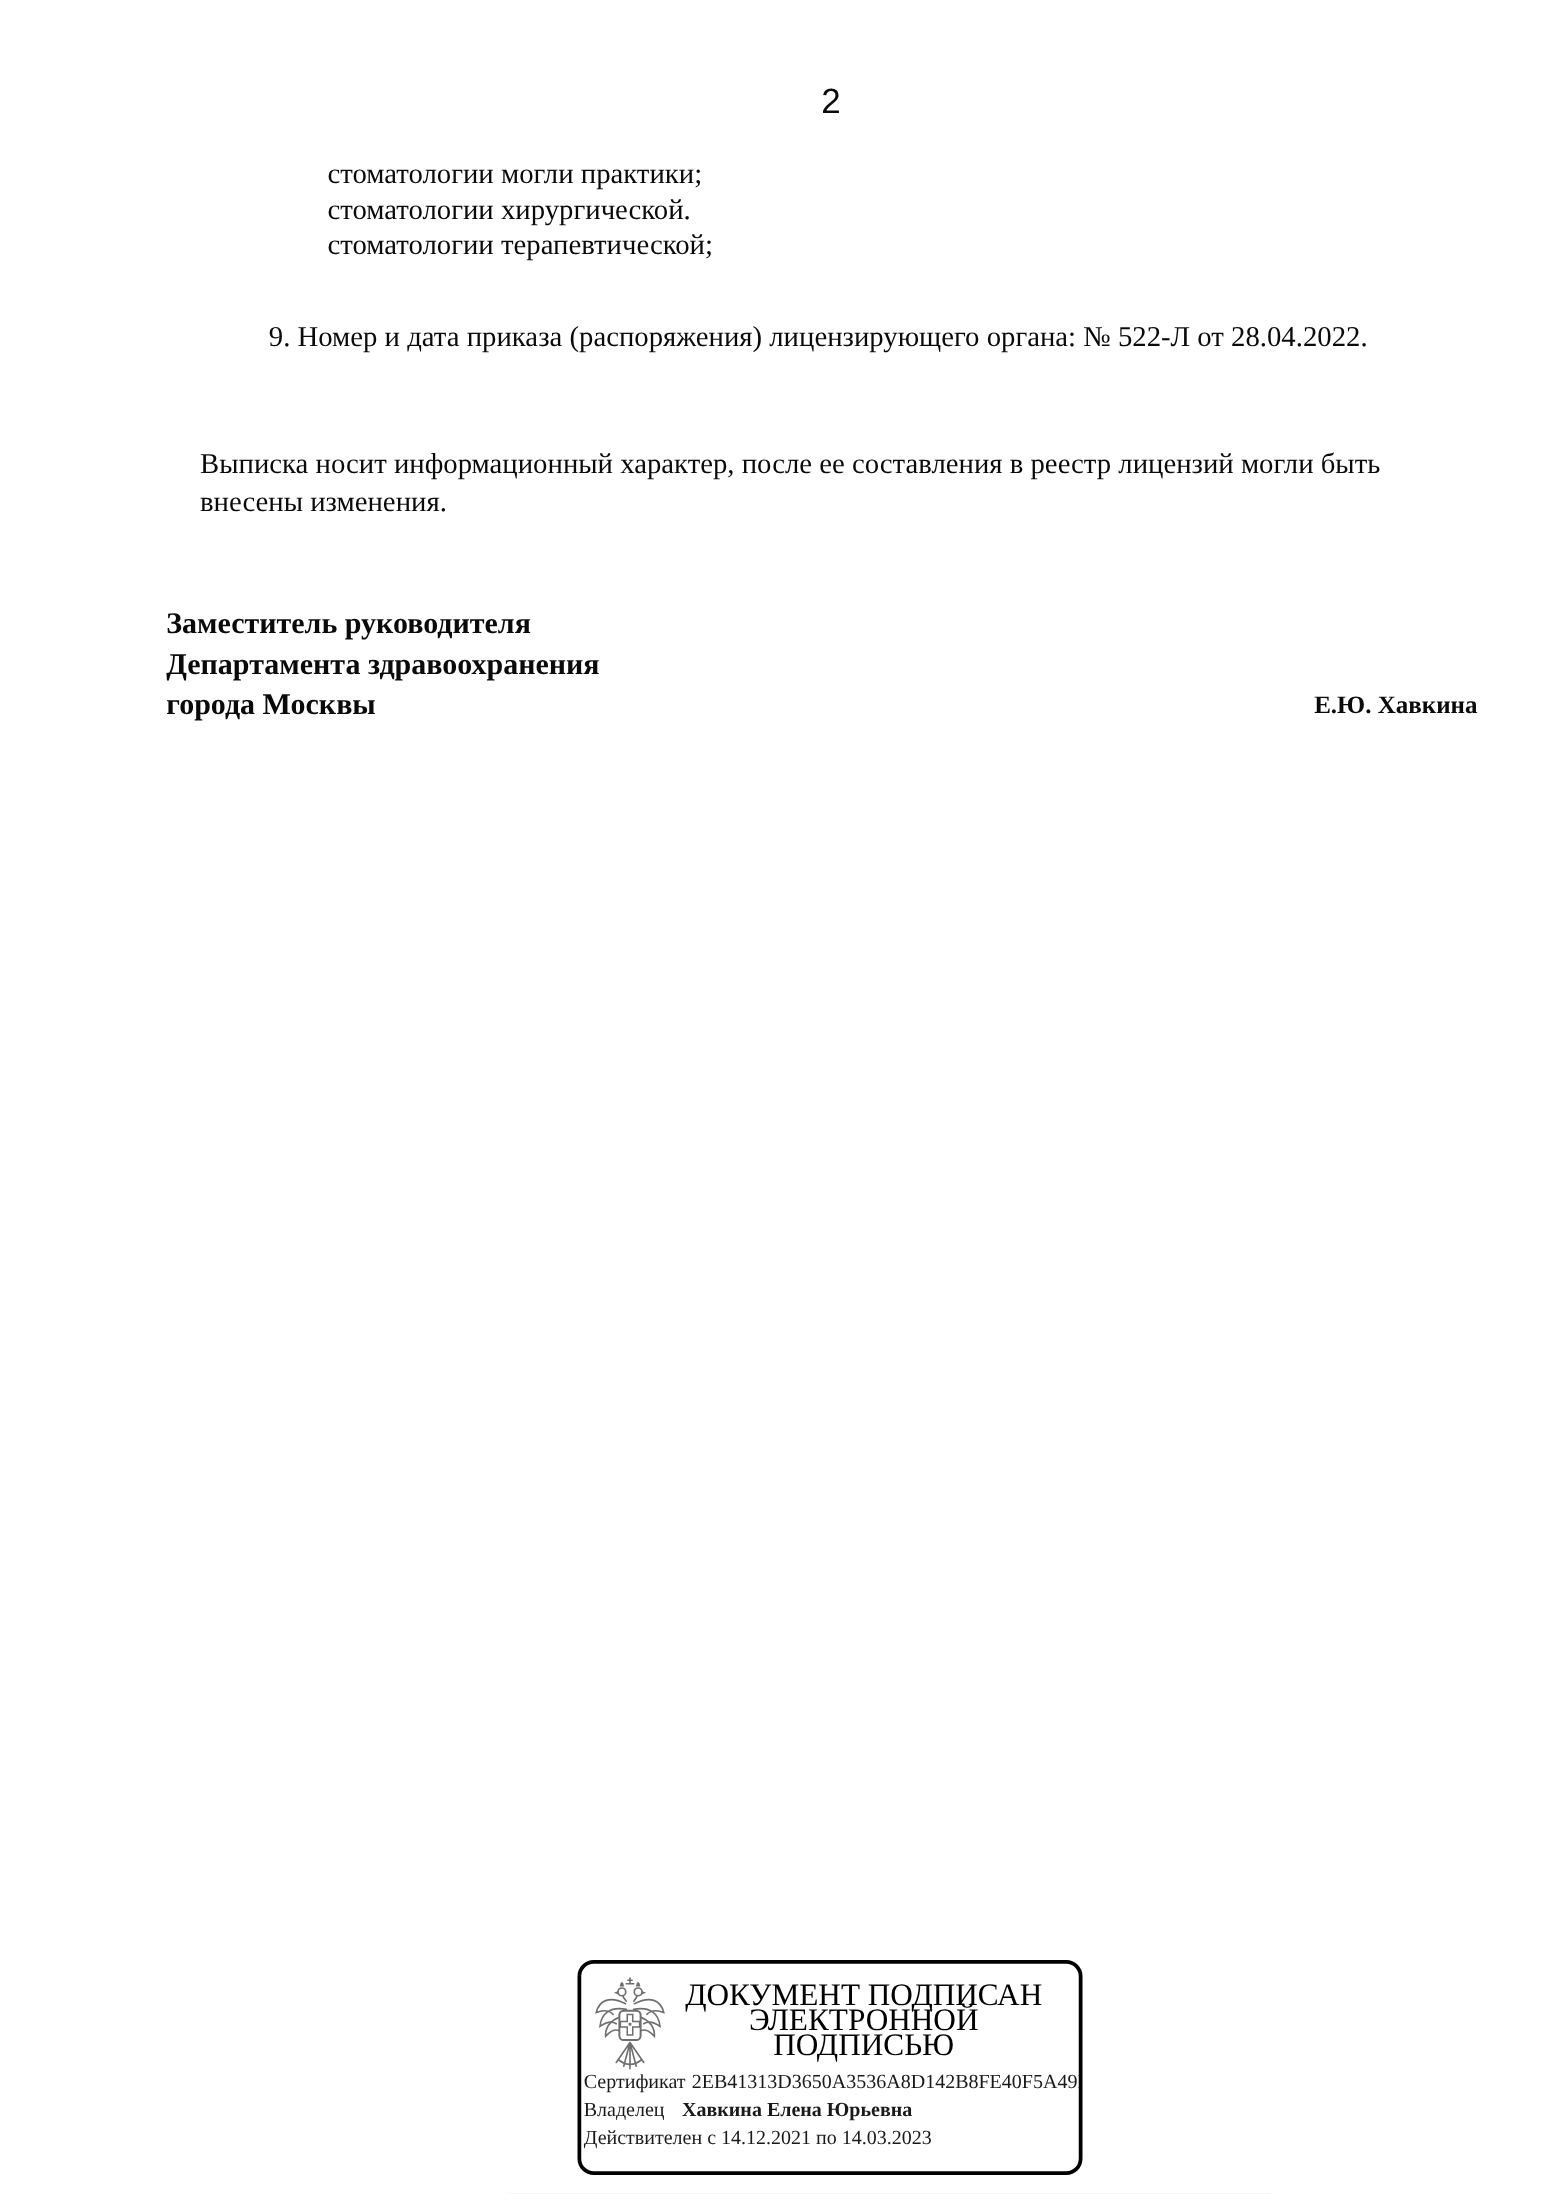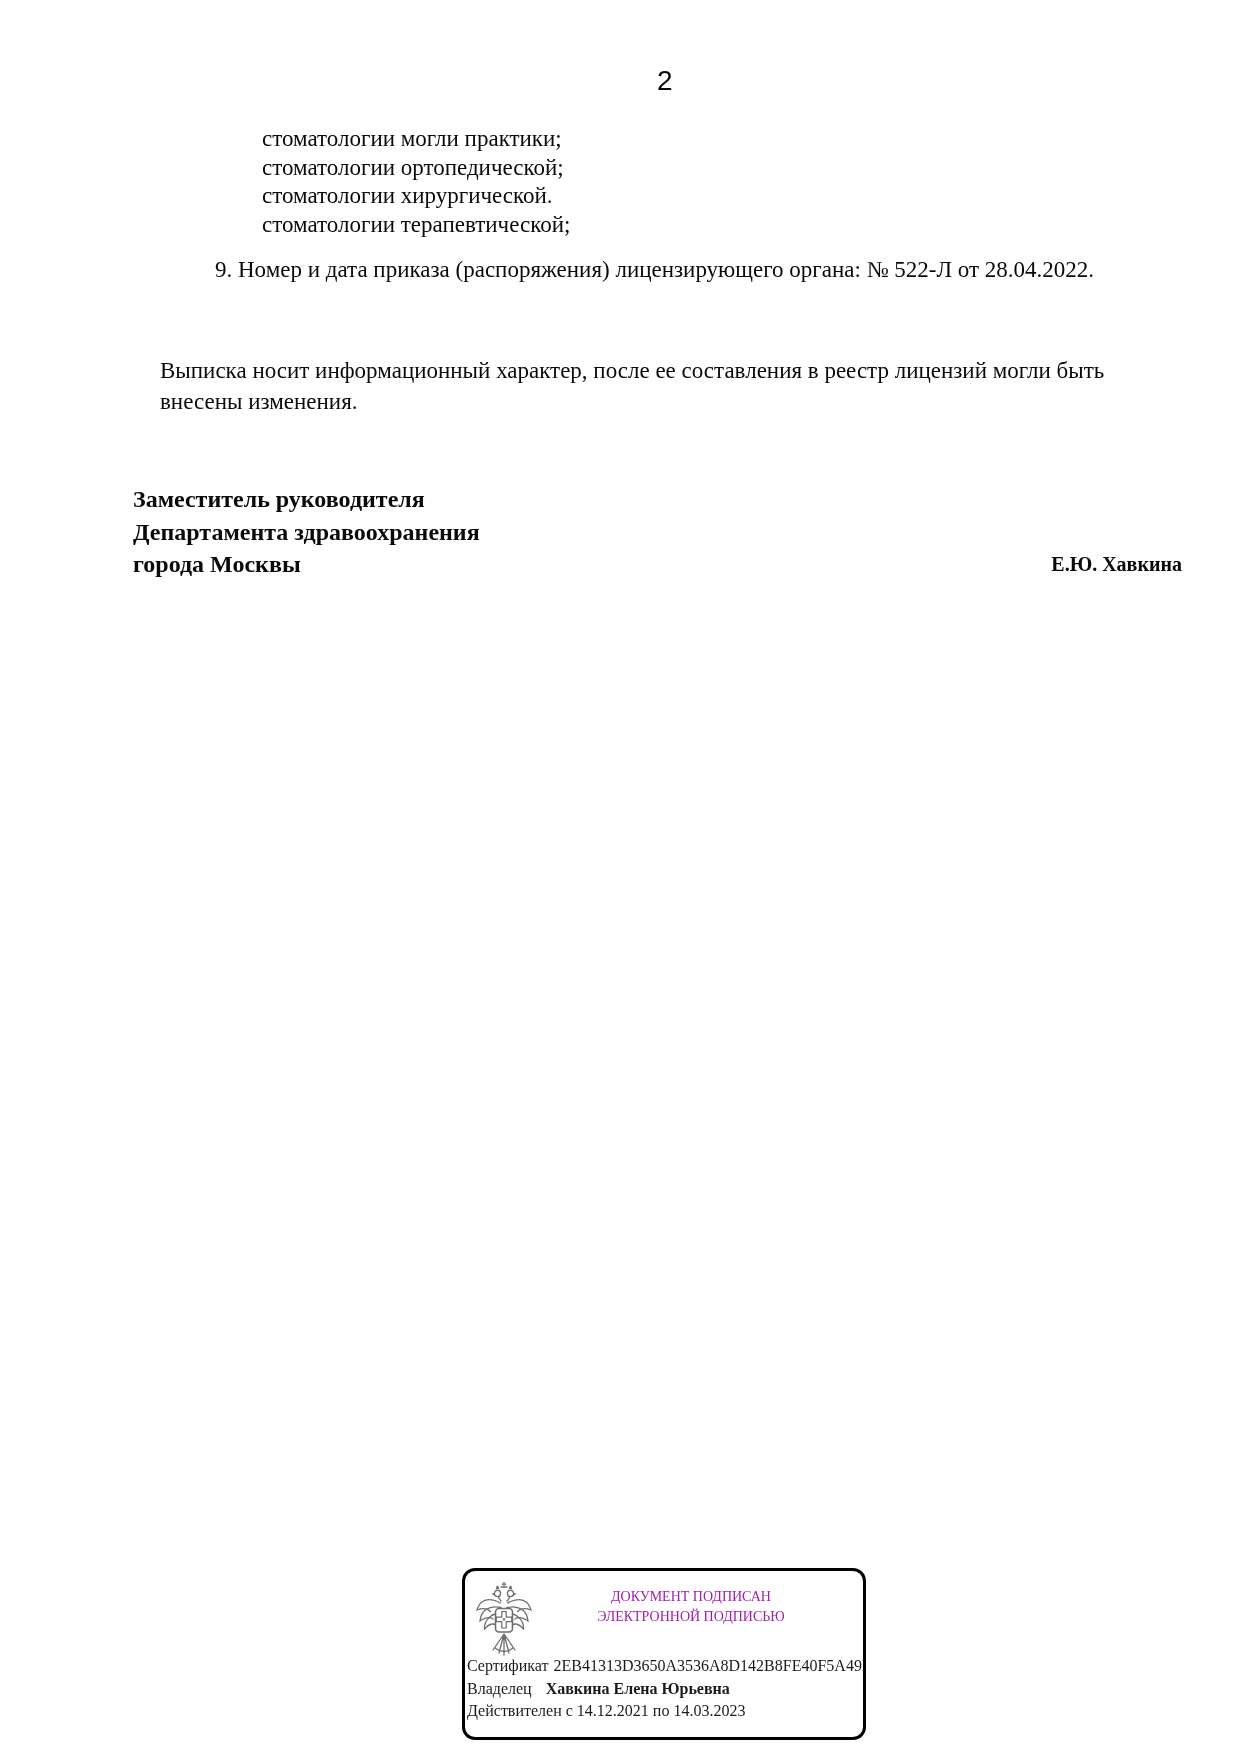--- a/index.html
+++ b/index.html
@@ -42,41 +42,40 @@
     width:404px;height:172px;
     border:3px solid #000;border-radius:13px;
     box-sizing:border-box;background:#fff;
     overflow:hidden;
   }
   .stamp-emblem{
     position:absolute;left:8px;top:9px;width:62px;height:80px;
   }
   .stamp-title{
     position:absolute;left:78px;right:24px;top:16px;
-    text-align:center;font-size:14px;line-height:20px;
-    color:#a21caf;
+    text-align:center;font-size:25px;line-height:20px;
+    color:#000000;
   }
   .stamp-details{
     position:absolute;left:2px;top:84px;right:0;
     font-size:16px;line-height:22.5px;color:#1a1a1a;
   }
   .stamp-row{white-space:nowrap;}
   .cert-value{margin-left:5px;}
   .owner-name{font-weight:bold;margin-left:14px;}
 </style>
 </head>
 <body>
 
 <div class="page">
 
   <div class="page-number">2</div>
 
   <div class="license-list">
     <div>стоматологии могли практики;</div>
-    <div>стоматологии ортопедической;</div>
     <div>стоматологии хирургической.</div>
     <div>стоматологии терапевтической;</div>
   </div>
 
   <div class="order-line">9. Номер и дата приказа (распоряжения) лицензирующего органа: № 522-Л от 28.04.2022.</div>
 
   <div class="info-note">
     <div>Выписка носит информационный характер, после ее составления в реестр лицензий могли быть</div>
     <div>внесены изменения.</div>
   </div>

